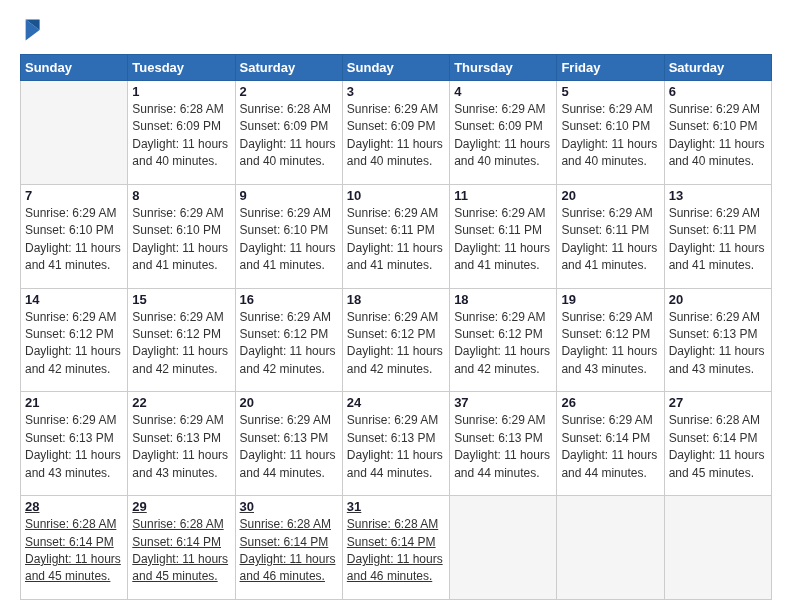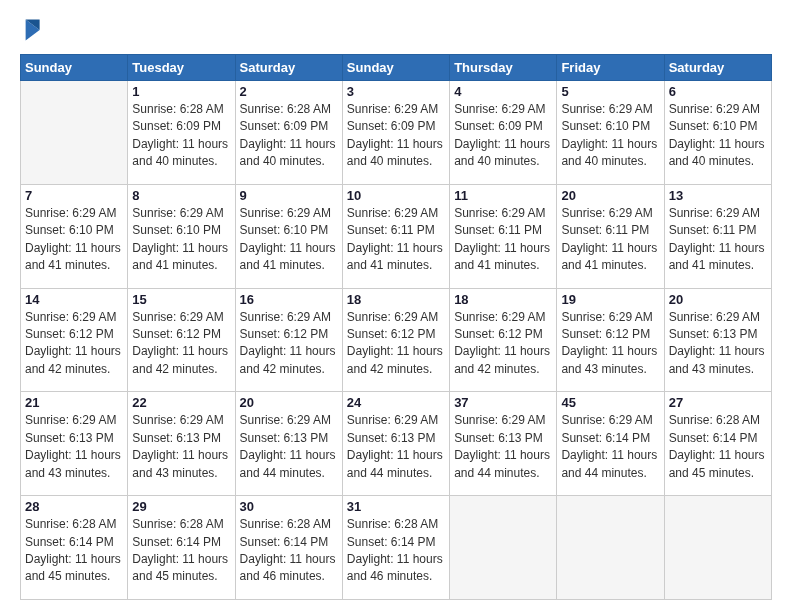--- a/index.html
+++ b/index.html
@@ -88,20 +88,21 @@
       color: #1a1a2e;
       margin-bottom: 2px;
     }
     .day-info {
       font-size: 12px;
       line-height: 1.45;
       color: #333;
     }
     tr:last-child td {
       height: 72px;
+      text-decoration: underline;
     }
   </style>
 </head>
 <body>
 
 <div class="page">
   <div class="header">
     <div class="logo">
       <svg class="logo-icon" viewBox="0 0 40 40">
         <rect x="0" y="0" width="40" height="40" fill="white"></rect>
@@ -235,21 +236,21 @@
           </td>
           <td>
             <div class="day-number">24</div>
             <div class="day-info">Sunrise: 6:29 AM<br>Sunset: 6:13 PM<br>Daylight: 11 hours<br>and 44 minutes.</div>
           </td>
           <td>
             <div class="day-number">37</div>
             <div class="day-info">Sunrise: 6:29 AM<br>Sunset: 6:13 PM<br>Daylight: 11 hours<br>and 44 minutes.</div>
           </td>
           <td>
-            <div class="day-number">45</div>
+            <div class="day-number">26</div>
             <div class="day-info">Sunrise: 6:29 AM<br>Sunset: 6:14 PM<br>Daylight: 11 hours<br>and 44 minutes.</div>
           </td>
           <td>
             <div class="day-number">27</div>
             <div class="day-info">Sunrise: 6:28 AM<br>Sunset: 6:14 PM<br>Daylight: 11 hours<br>and 45 minutes.</div>
           </td>
         </tr>
         <tr>
           <td>
             <div class="day-number">28</div>

